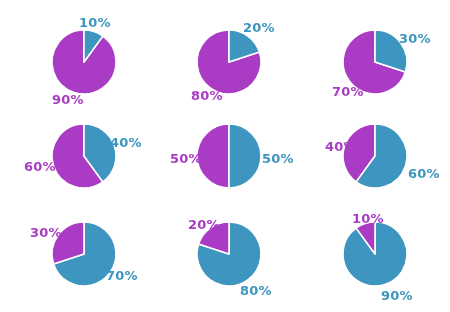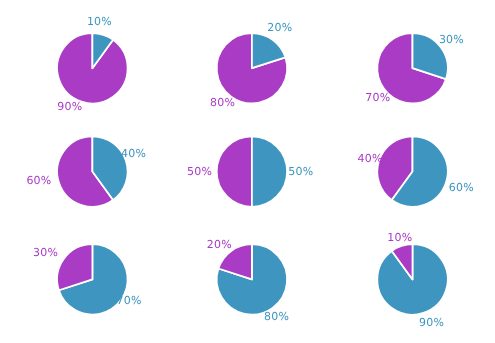--- a/index.html
+++ b/index.html
@@ -20,22 +20,22 @@
     height: 312px;
     background: #ffffff;
   }
   .pie-svg {
     position: absolute;
     display: block;
   }
   .pie-label {
     position: absolute;
     font-family: "DejaVu Sans", "Liberation Sans", sans-serif;
-    font-size: 10px;
-    font-weight: normal;
+    font-size: 13px;
+    font-weight: bold;
     letter-spacing: 0.2px;
     white-space: nowrap;
     line-height: 1;
   }
   .lbl-blue  { color: #3e96c0; }
   .lbl-purple{ color: #a93bc4; }
 </style>
 </head>
 <body>
 

